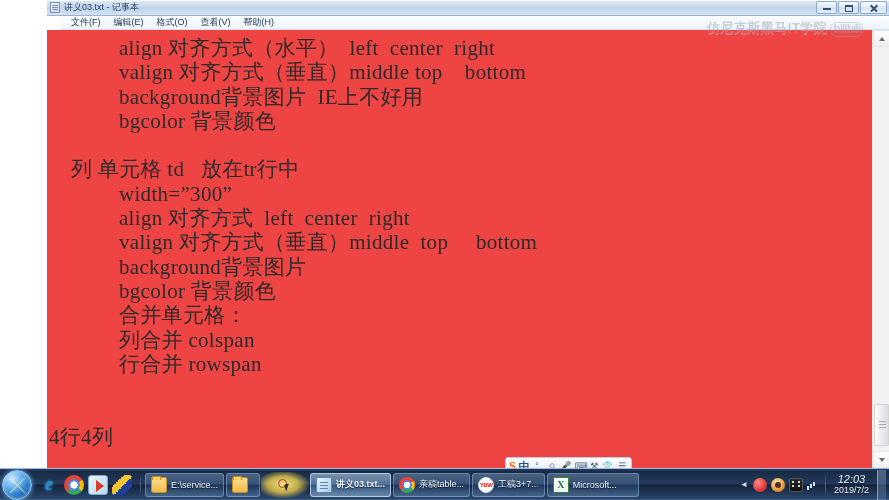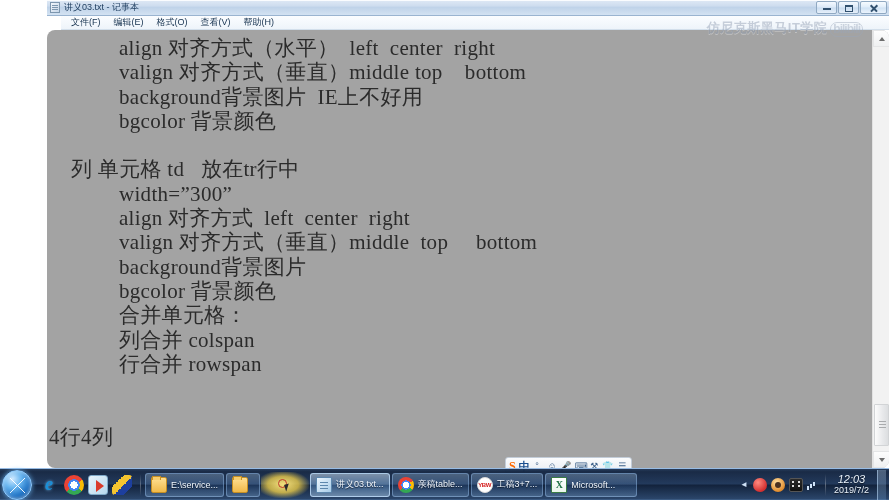--- a/index.html
+++ b/index.html
@@ -159,24 +159,23 @@
     border-radius: 7px;
     padding: 0 2px;
     line-height: 13px;
     white-space: nowrap;
   }
 
   
   .text-area-wrap {
     flex: 1 1 auto;
     position: relative;
-    background: #a3a3a3;
+    background: #ef4444;
     overflow: hidden;
     display: flex;
-    border-radius: 8px;
   }
   .text-canvas {
     flex: 1 1 auto;
     position: relative;
     padding: 6px 0 0 0;
   }
   .txt-line {
     font-family: "Liberation Serif", serif;
     font-size: 21px;
     line-height: 24.3px;
@@ -370,20 +369,21 @@
     border: 1px solid rgba(150,190,235,0.45);
     border-radius: 3px;
     background: linear-gradient(to bottom, rgba(190,220,250,0.30), rgba(110,160,215,0.22) 48%, rgba(60,110,175,0.26) 52%, rgba(150,195,240,0.28));
     cursor: default;
     flex: 0 0 auto;
     overflow: hidden;
   }
   .task-btn.active {
     background: linear-gradient(to bottom, rgba(215,236,255,0.52), rgba(150,198,245,0.40) 48%, rgba(95,152,215,0.44) 52%, rgba(185,220,250,0.48));
     border-color: rgba(195,225,255,0.75);
+    font-weight: bold;
   }
   .task-label {
     font-size: 9px;
     color: #f0f6fd;
     white-space: nowrap;
     overflow: hidden;
     text-overflow: clip;
     text-shadow: 0 1px 1px rgba(0,0,0,0.6);
   }
   .ti {

